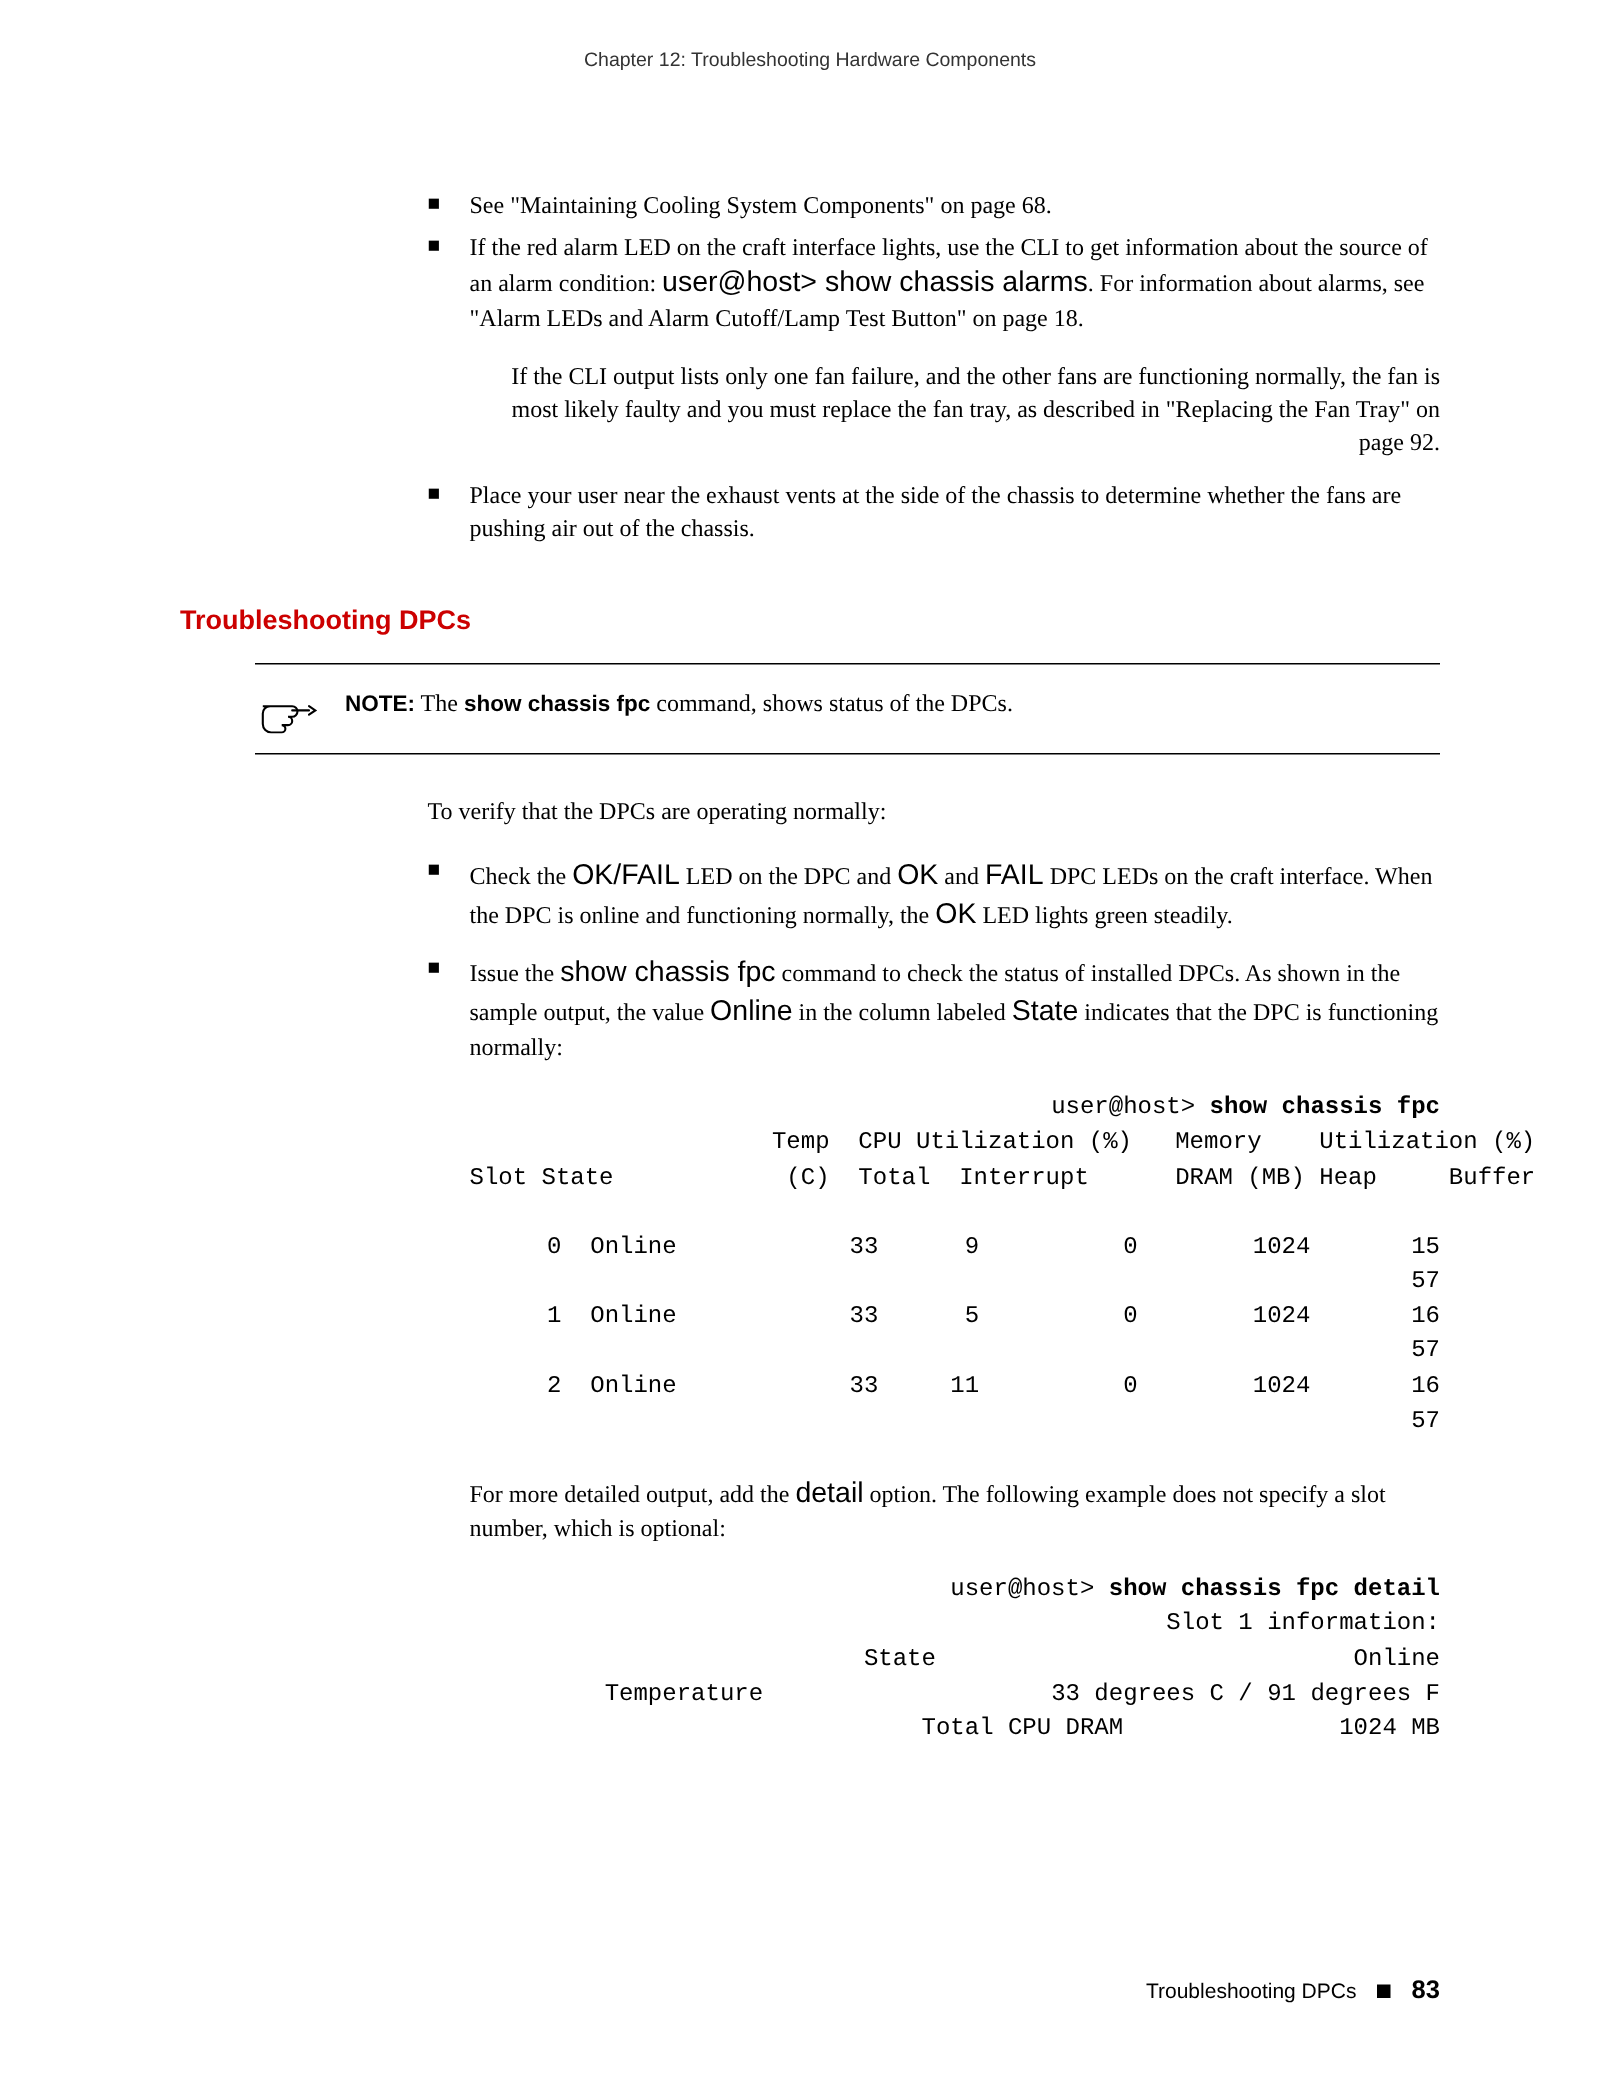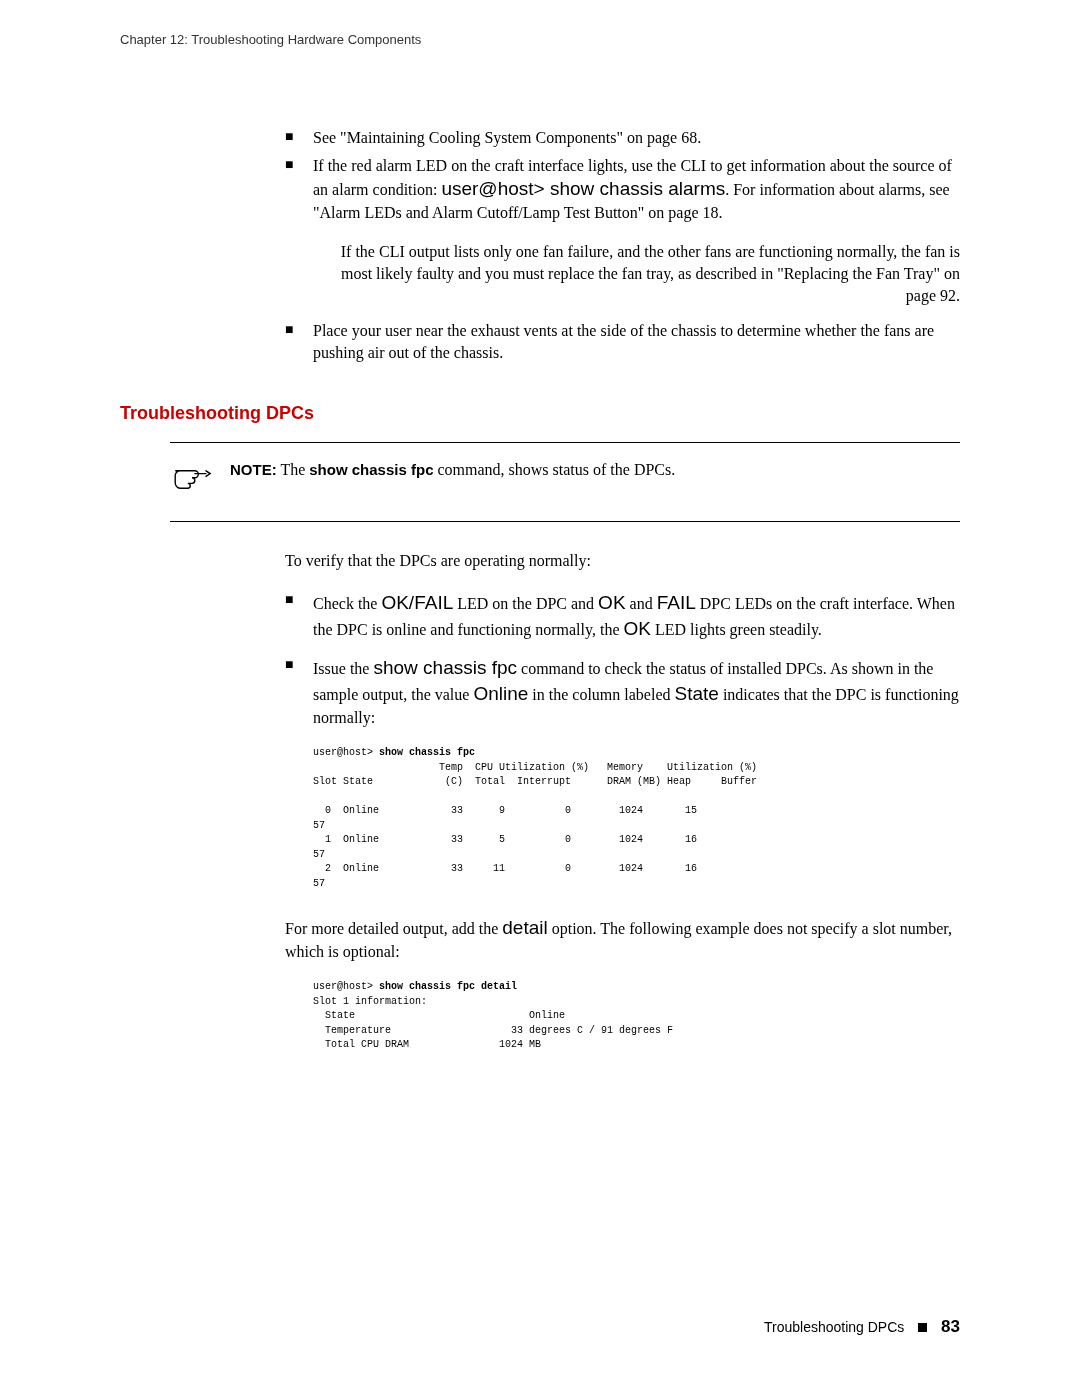--- a/index.html
+++ b/index.html
@@ -10,21 +10,21 @@
     color: #000;
     width: 1080px;
     height: 1397px;
     position: relative;
   }
   .page {
     padding: 32px 120px 0 120px;
     box-sizing: border-box;
   }
   .header-line {
-    text-align: left;
+    text-align: center;
     font-family: Arial, Helvetica, sans-serif;
     font-size: 13px;
     color: #333;
     margin-bottom: 80px;
   }
   .content-col {
     margin-left: 165px;
     margin-right: 0;
     font-size: 16px;
     line-height: 1.35;
@@ -53,42 +53,43 @@
     font-family: Arial, Helvetica, sans-serif;
     font-weight: bold;
     font-size: 18px;
     color: #c00;
     margin: 40px 0 18px 0;
   }
   .note-block {
     border-top: 1px solid #000;
     border-bottom: 1px solid #000;
     margin: 10px 0 28px 50px;
-    padding: 18px 0 28px 0;
+    padding: 18px 0 8px 0;
     display: flex;
     align-items: flex-start;
   }
   .note-icon {
     width: 60px;
     flex: 0 0 60px;
   }
   .note-icon svg {
     width: 44px;
     height: 28px;
   }
   .note-text {
     flex: 1;
     font-size: 16px;
   }
   .code-block {
     font-family: 'Courier New', monospace;
-    font-size: 10px;
+    font-size: 16px;
     white-space: pre;
     margin: 18px 0 24px 28px;
     line-height: 1.45;
+    text-align: right;
   }
   .code-block .cmd-bold {
     font-weight: bold;
   }
   .footer {
     position: absolute;
     bottom: 60px;
     right: 120px;
     font-family: Arial, Helvetica, sans-serif;
     font-size: 14px;
@@ -175,21 +176,21 @@
                      Temp  CPU Utilization (%)   Memory    Utilization (%)
 Slot State            (C)  Total  Interrupt      DRAM (MB) Heap     Buffer
 
   0  Online            33      9          0        1024       15
 57
   1  Online            33      5          0        1024       16
 57
   2  Online            33     11          0        1024       16
 57</span></div>
 
-    <div class="para" style="">
+    <div class="para" style="margin-left:28px">
       <span>For more detailed output, add the </span><span class="sans">detail</span><span> option. The following example does not specify a slot number, which is optional:</span>
     </div>
 
     <div class="code-block"><span>user@host&gt; </span><span class="cmd-bold">show chassis fpc detail</span><span>
 Slot 1 information:
   State                             Online
   Temperature                    33 degrees C / 91 degrees F
   Total CPU DRAM               1024 MB</span></div>
 
   </div>

